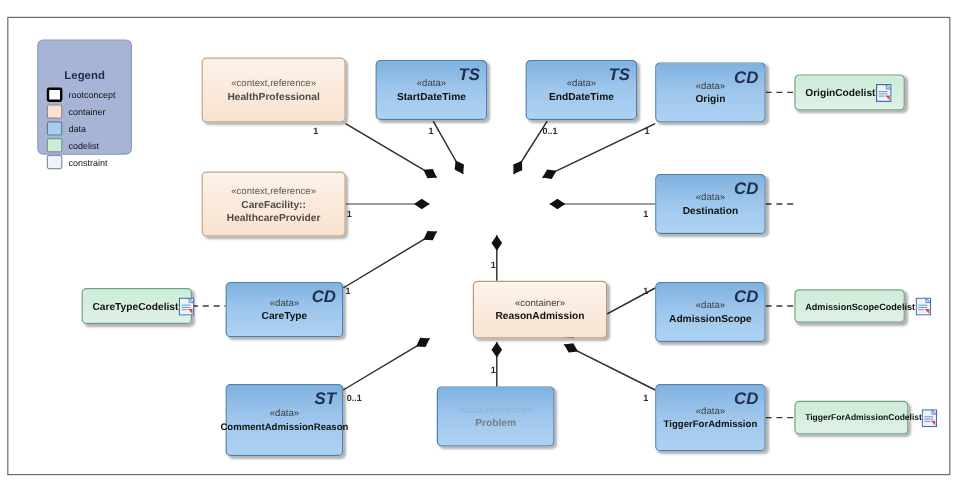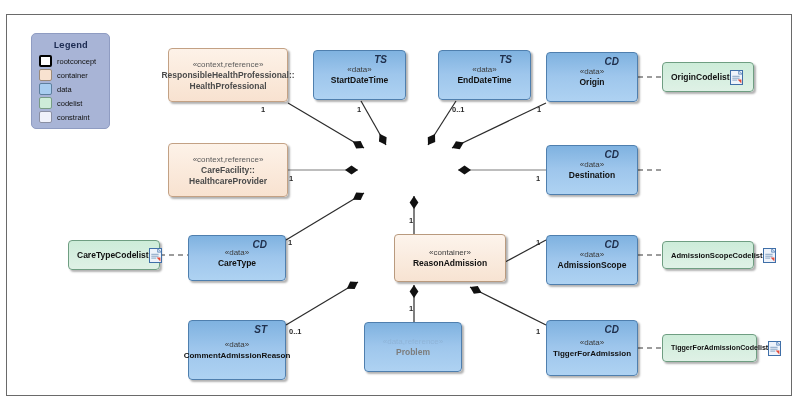--- a/index.html
+++ b/index.html
@@ -18,21 +18,21 @@
   
   svg.links{position:absolute;left:0;top:0;width:800px;height:406px;}
 
   
   .node{position:absolute;box-sizing:border-box;border-radius:4px;
         display:flex;flex-direction:column;align-items:center;justify-content:center;
         text-align:center;z-index:3;box-shadow:2px 2px 2px rgba(0,0,0,.30);}
   .node .st{font-size:8px;color:#3b3b3b;line-height:11px;white-space:nowrap;}
   .node .nm{font-size:8.5px;font-weight:bold;color:#111;line-height:11px;white-space:nowrap;}
   .node .nm2{font-size:8.5px;font-weight:bold;color:#111;line-height:11px;white-space:nowrap;}
-  .tmark{position:absolute;top:3px;right:18px;font-size:10px;font-style:italic;font-weight:bold;color:#20304d;text-align:center;}
+  .tmark{position:absolute;top:3px;right:5px;font-size:14px;font-style:italic;font-weight:bold;color:#20304d;text-align:center;}
 
   
   .t-root{background:linear-gradient(180deg,#fdfdfd 0%,#e3e3e3 100%);border:2px solid #000;border-radius:2px;box-shadow:2px 2px 3px rgba(0,0,0,.35);}
   .t-root .st{color:#2c2c2c;}
   .t-data{background:linear-gradient(180deg,#7fb2e0 0%,#9ec6ec 48%,#aed2f2 100%);border:1px solid #4f7fae;}
   .t-container{background:linear-gradient(180deg,#fdf4ec 0%,#f7e3d2 100%);border:1px solid #b99a7e;}
   .t-context{background:linear-gradient(180deg,#fdf2e8 0%,#f8e2d0 100%);border:1px solid #c3a184;}
   .t-context .st,.t-context .nm,.t-context .nm2{color:#4b4b4b;font-weight:bold;}
   .t-context .st{font-weight:normal;color:#5a5a5a;}
   .t-codelist{background:linear-gradient(180deg,#cdecd9 0%,#dff1e6 100%);border:1px solid #6f9e82;
@@ -41,21 +41,21 @@
   .t-ref{background:linear-gradient(180deg,#7fb2e0 0%,#9ec6ec 48%,#aed2f2 100%);border:1px solid #4f7fae;}
   .t-ref .st{color:#8fb4d8;}
   .t-ref .nm{color:#7d7d7d;}
 
   
   .doc-icon{width:13px;height:15px;position:relative;flex:0 0 auto;}
 
   
   .legend{position:absolute;left:31px;top:33px;width:77px;height:94px;background:#a8b4d6;
           border:1px solid #8f9cc2;border-radius:5px;z-index:4;}
-  .legend h4{margin:0;padding:6px 0 4px 0;text-align:center;font-size:9.5px;font-weight:bold;color:#1c2b52;font-family:Liberation Mono, monospace;}
+  .legend h4{margin:0;padding:24px 0 4px 0;text-align:center;font-size:9.5px;font-weight:bold;color:#1c2b52;}
   .legend .row{display:flex;align-items:center;margin:0 0 2px 7px;}
   .legend .sw{width:13px;height:12px;border-radius:2px;box-sizing:border-box;margin-right:5px;}
   .legend .lb{font-size:7.5px;color:#111;}
   .sw-root{background:#ffffff;border:2px solid #000;}
   .sw-container{background:#f8e2d0;border:1px solid #9b8a78;}
   .sw-data{background:#a8cdef;border:1px solid #5d7f9e;}
   .sw-codelist{background:#cdecd9;border:1px solid #789c86;}
   .sw-constraint{background:#f0f2fb;border:1px solid #8a8fa3;}
 
   
@@ -119,21 +119,20 @@
       <span class="lb">codelist</span>
     </div>
     <div class="row">
       <span class="sw sw-constraint"></span>
       <span class="lb">constraint</span>
     </div>
   </div>
 
   <div class="node t-context" style="left:168px;top:48px;width:120px;height:54px;">
     <div class="st">«context,reference»</div>
-    <div class="nm">ResponsibleHealthProfessional::</div>
     <div class="nm2">HealthProfessional</div>
   </div>
 
   <div class="node t-data" style="left:313px;top:50px;width:93px;height:50px;">
     <span class="tmark">TS</span>
     <div class="st">«data»</div>
     <div class="nm">StartDateTime</div>
   </div>
 
   <div class="node t-data" style="left:438px;top:50px;width:93px;height:50px;">

